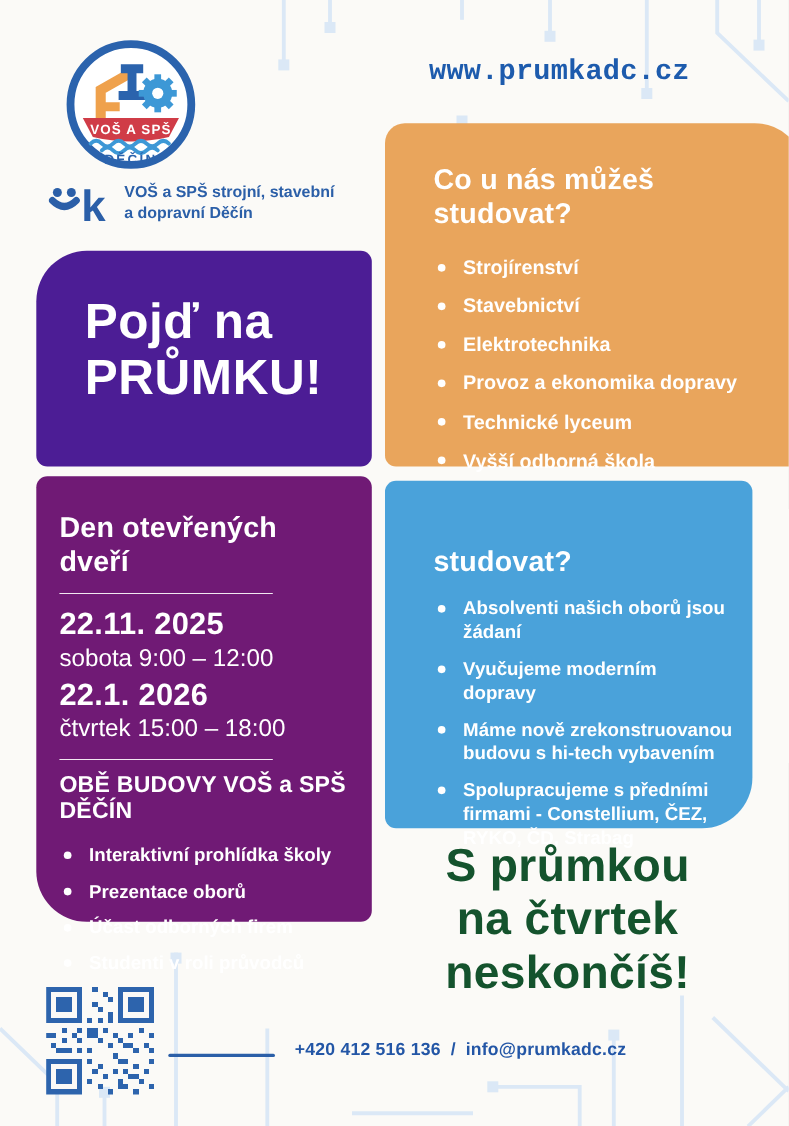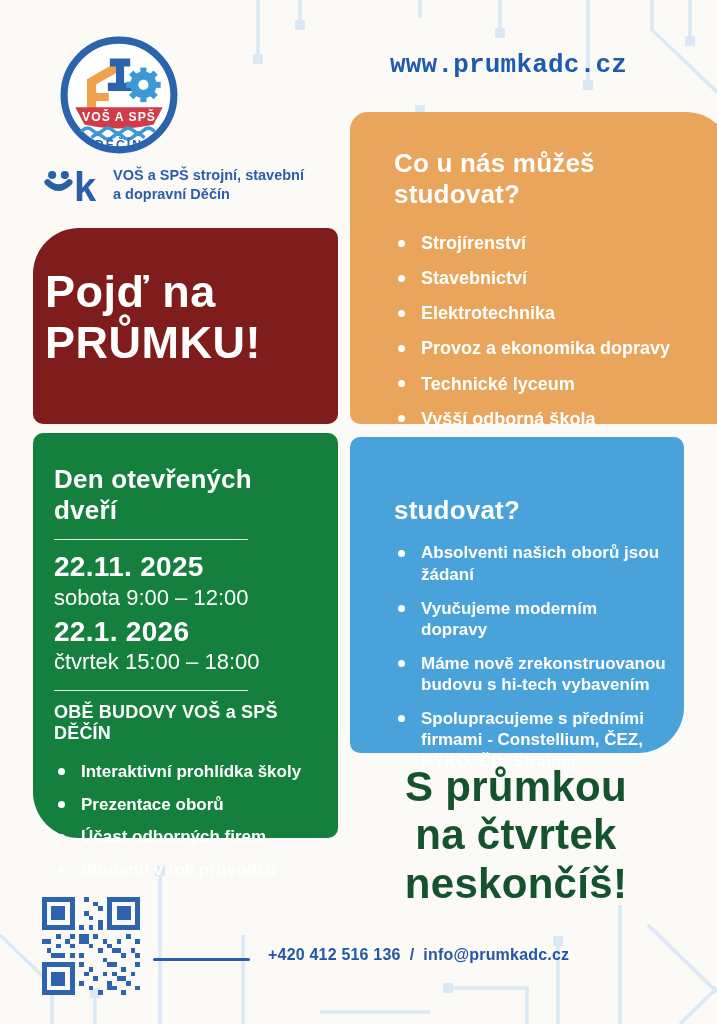--- a/index.html
+++ b/index.html
@@ -14,32 +14,32 @@
   .org-name{font-size:14.5px;font-weight:700;color:#2b5fa8;line-height:1.3;}
   .site-url{left:390px;top:50px;font-size:26px;font-weight:800;color:#1d5bad;letter-spacing:.2px;font-family:Liberation Mono, monospace;}
 
   
   .box{position:absolute;z-index:1;color:#fff;box-sizing:border-box;}
   .box h2{margin:0;font-size:26px;font-weight:800;line-height:1.2;letter-spacing:.2px;}
   .box ul{list-style:none;margin:0;padding:0;}
   .box li{position:relative;padding-left:27px;line-height:1.28;}
   .box li::before{content:"";position:absolute;left:4px;top:.42em;width:7px;height:7px;border-radius:50%;background:#fff;}
 
-  .box-cta{left:33px;top:228px;width:305px;height:196px;background:#7f1d1d;border-radius:46px 10px 10px 10px;padding:38px 10px 0 12px;}
+  .box-cta{left:33px;top:228px;width:305px;height:196px;background:#4c1d95;border-radius:46px 10px 10px 10px;padding:38px 10px 0 44px;}
   .box-cta h1{margin:0;font-size:45px;line-height:1.14;font-weight:800;letter-spacing:.5px;color:#fff;}
 
   .box-study{left:350px;top:112px;width:382px;height:312px;background:#e9a55c;border-radius:18px 46px 10px 10px;padding:36px 16px 0 44px;}
   .box-study h2{margin-bottom:22px;}
   .box-study li{font-size:18px;font-weight:700;margin-bottom:12px;}
 
-  .box-open{left:33px;top:433px;width:305px;height:405px;background:#15803d;border-radius:10px 10px 10px 46px;padding:31px 14px 0 21px;}
+  .box-open{left:33px;top:433px;width:305px;height:405px;background:#701a75;border-radius:10px 10px 10px 46px;padding:31px 14px 0 21px;}
   .box-open .sep{width:194px;height:0;border:none;border-top:1.5px solid rgba(255,255,255,.9);margin:13px 0 11px 0;}
   .date-big{font-size:28px;font-weight:700;line-height:1.15;letter-spacing:.3px;}
   .date-sub{font-size:22px;font-weight:400;line-height:1.3;margin-bottom:4px;}
-  .venue{font-size:18px;font-weight:800;letter-spacing:.2px;margin:6px 0 17px 0;}
+  .venue{font-size:21px;font-weight:800;letter-spacing:.2px;margin:6px 0 17px 0;}
   .box-open li{font-size:17px;font-weight:600;margin-bottom:11px;}
 
   .box-why{left:350px;top:437px;width:334px;height:316px;background:#4aa2da;border-radius:10px 10px 46px 10px;padding:27px 18px 0 44px;}
   .box-why h2{margin-bottom:16px;}
   .box-why li{font-size:17px;font-weight:600;margin-bottom:12px;line-height:1.27;}
 
   
   .slogan{left:346px;top:763px;width:340px;text-align:center;color:#14532d;font-size:42px;font-weight:800;line-height:1.15;letter-spacing:.3px;}
   .qr{left:42px;top:897px;width:98px;height:98px;}
   .contact-line{left:153px;top:958px;width:97px;height:3px;background:#2b5fa8;border-radius:2px;}

